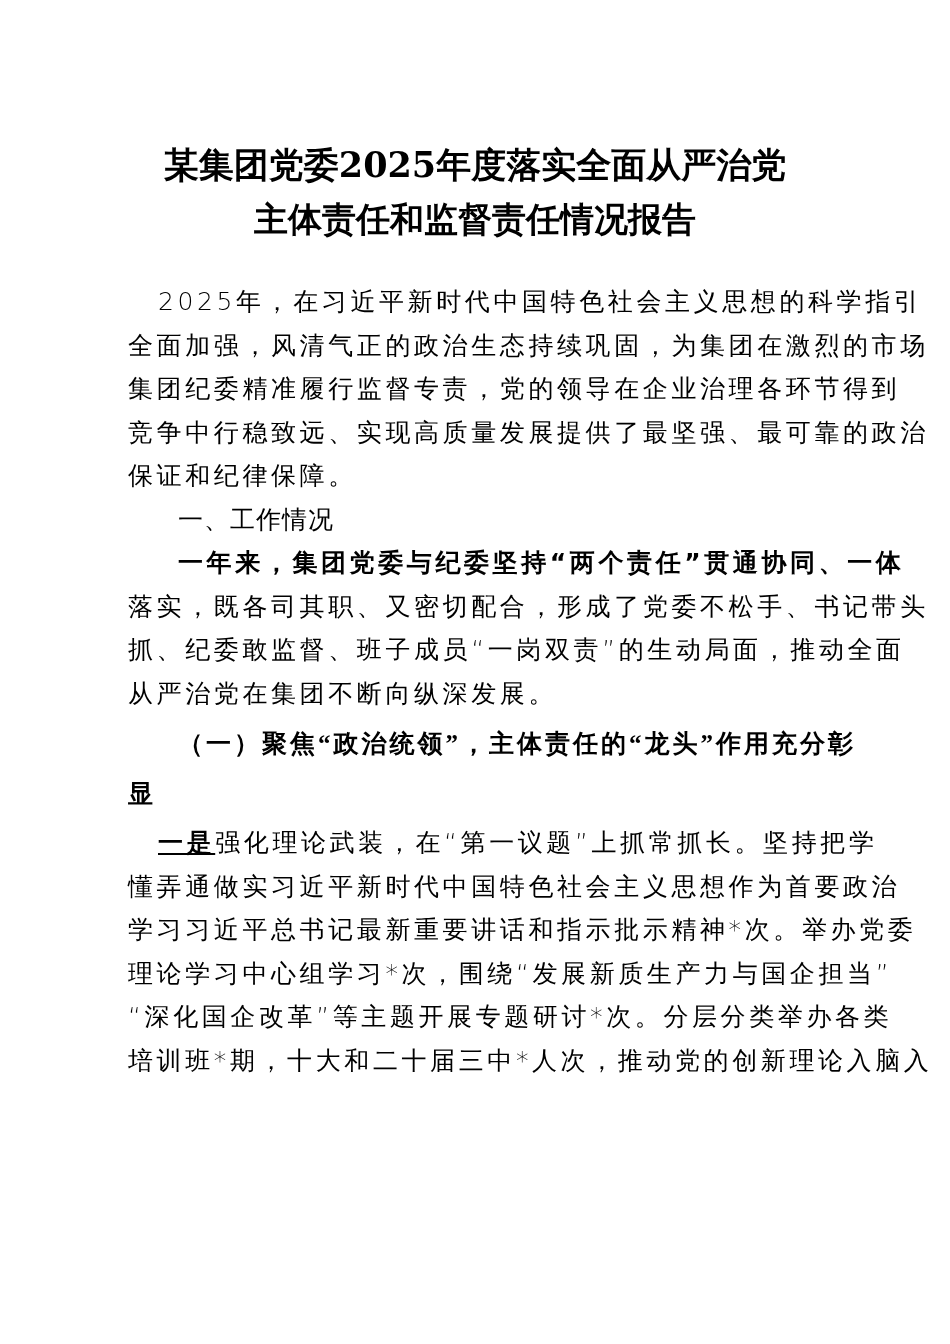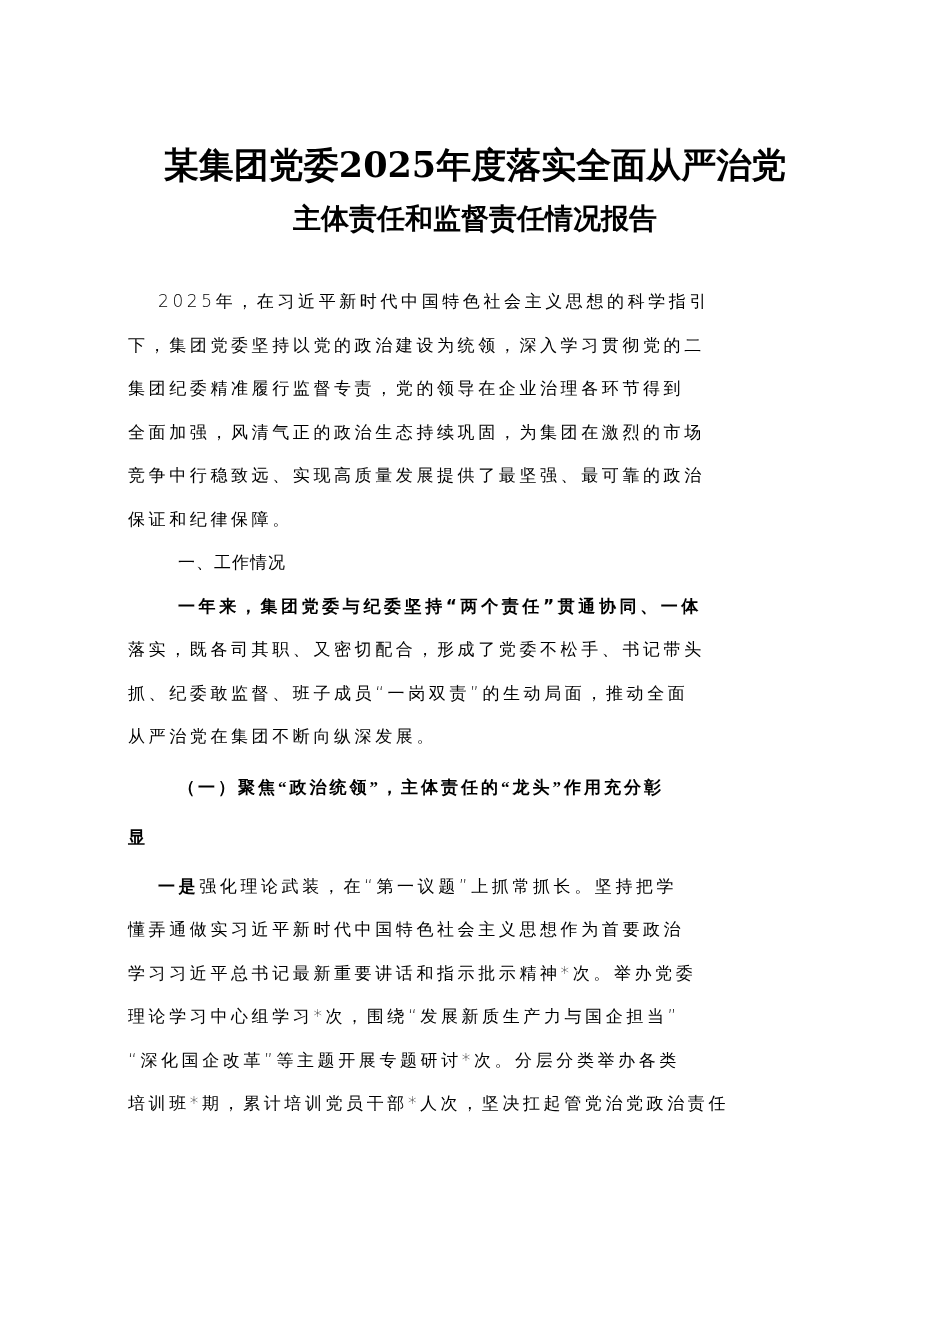--- a/index.html
+++ b/index.html
@@ -41,60 +41,60 @@
   }
   .body {
     position: absolute;
     left: 128px;
     top: 280px;
     width: 712px;
   }
   .line {
     display: block;
     white-space: nowrap;
-    font-size: 17px;
+    font-size: 25px;
     height: 43.5px;
     line-height: 43.5px;
     letter-spacing: 3.6px;
     font-family: "DejaVu Sans", "Liberation Sans", sans-serif;
     font-weight: 300;
   }
   .indent { padding-left: 30px; }
   .indent2 { padding-left: 50px; font-weight: bold; }
   .h1 {
     font-weight: normal;
     font-family: "DejaVu Sans", "Liberation Sans", sans-serif;
     letter-spacing: 1px;
   }
   .h2 {
     font-weight: bold;
     font-family: Liberation Serif, serif;
     letter-spacing: 3px;
   }
   .lead {
     font-weight: bold;
+    text-decoration: underline;
   }
 </style>
 </head>
 <body>
 
 <div class="page">
 
   <div class="title">
     <span class="line" style="font-size:35px;letter-spacing:0;height:54px;line-height:54px;font-family:'DejaVu Serif','Liberation Serif',serif;font-weight:bold;">某集团党委2025年度落实全面从严治党</span>
-    <span class="line" style="font-size:28px;letter-spacing:0;height:54px;line-height:54px;font-family:'DejaVu Serif','Liberation Serif',serif;font-weight:bold;">主体责任和监督责任情况报告</span>
+    <span class="line" style="font-size:34px;letter-spacing:0;height:54px;line-height:54px;font-family:'DejaVu Serif','Liberation Serif',serif;font-weight:bold;">主体责任和监督责任情况报告</span>
   </div>
 
   <div class="body">
 
     <div>
       <span class="line indent">2025年，在习近平新时代中国特色社会主义思想的科学指引</span>
-      <span class="line">下，集团党委坚持以党的政治建设为统领，深入学习贯彻党的二</span>
+      <span class="line">全面加强，风清气正的政治生态持续巩固，为集团在激烈的市场</span>
       <span class="line">集团纪委精准履行监督专责，党的领导在企业治理各环节得到</span>
-      <span class="line">全面加强，风清气正的政治生态持续巩固，为集团在激烈的市场</span>
       <span class="line">竞争中行稳致远、实现高质量发展提供了最坚强、最可靠的政治</span>
       <span class="line">保证和纪律保障。</span>
     </div>
 
     <span class="line indent2 h1">一、工作情况</span>
 
     <div>
       <span class="line indent2">一年来，集团党委与纪委坚持“两个责任”贯通协同、一体</span>
       <span class="line">落实，既各司其职、又密切配合，形成了党委不松手、书记带头</span>
       <span class="line">抓、纪委敢监督、班子成员“一岗双责”的生动局面，推动全面</span>
@@ -107,17 +107,17 @@
     </div>
 
     <div style="margin-top:2px;">
       <span class="line indent">
         <b class="lead">一是</b><span>强化理论武装，在“第一议题”上抓常抓长。坚持把学</span>
       </span>
       <span class="line">懂弄通做实习近平新时代中国特色社会主义思想作为首要政治</span>
       <span class="line">学习习近平总书记最新重要讲话和指示批示精神*次。举办党委</span>
       <span class="line">理论学习中心组学习*次，围绕“发展新质生产力与国企担当”</span>
       <span class="line">“深化国企改革”等主题开展专题研讨*次。分层分类举办各类</span>
-      <span class="line">培训班*期，累计培训党员干部*人次，坚决扛起管党治党政治责任</span>
+      <span class="line">培训班*期，十大和二十届三中*人次，推动党的创新理论入脑入</span>
     </div>
 
   </div>
 </div>
 
 </body></html>

